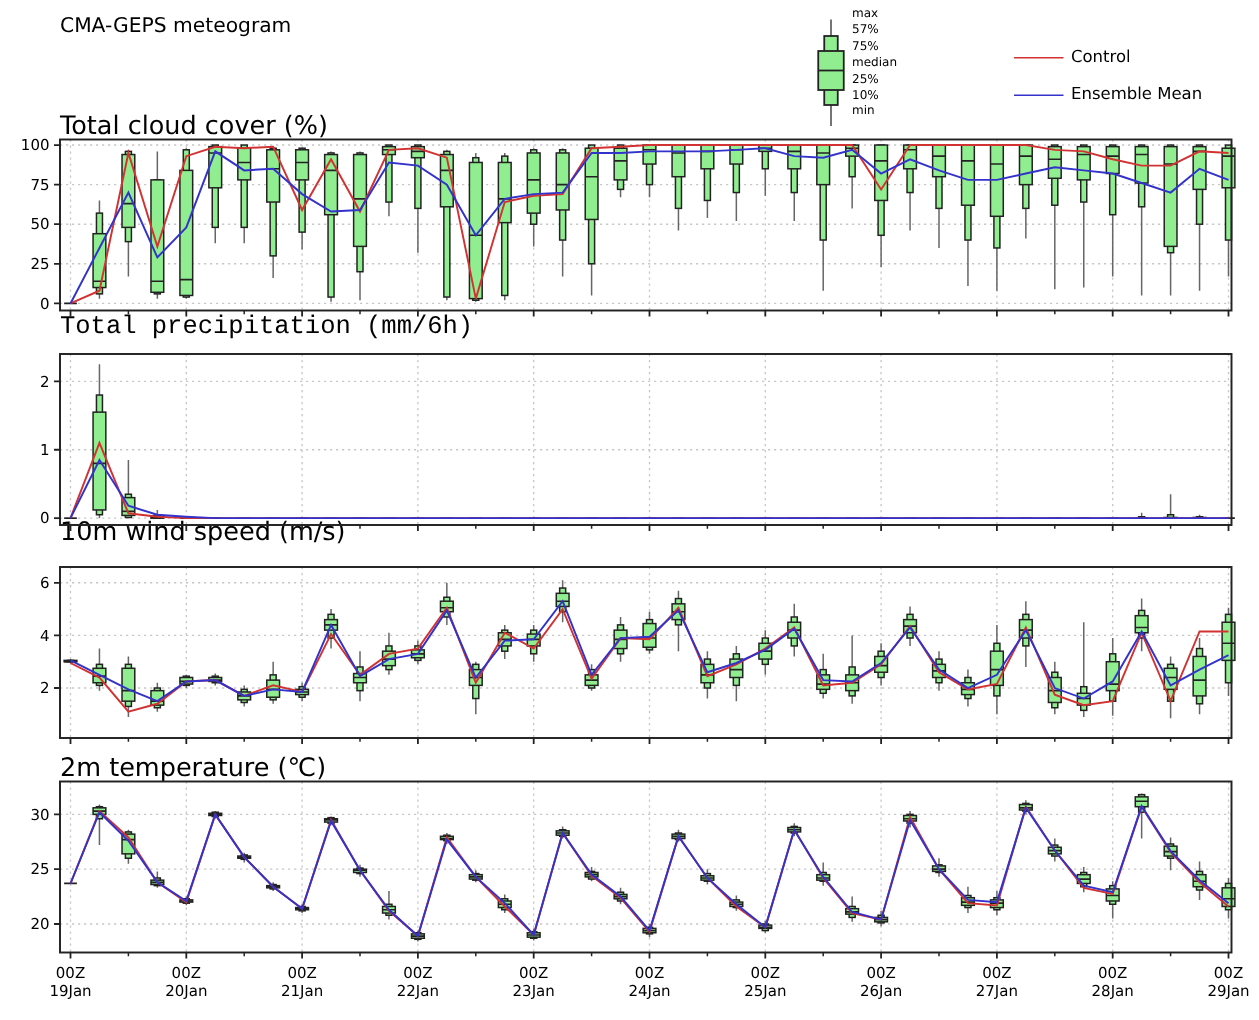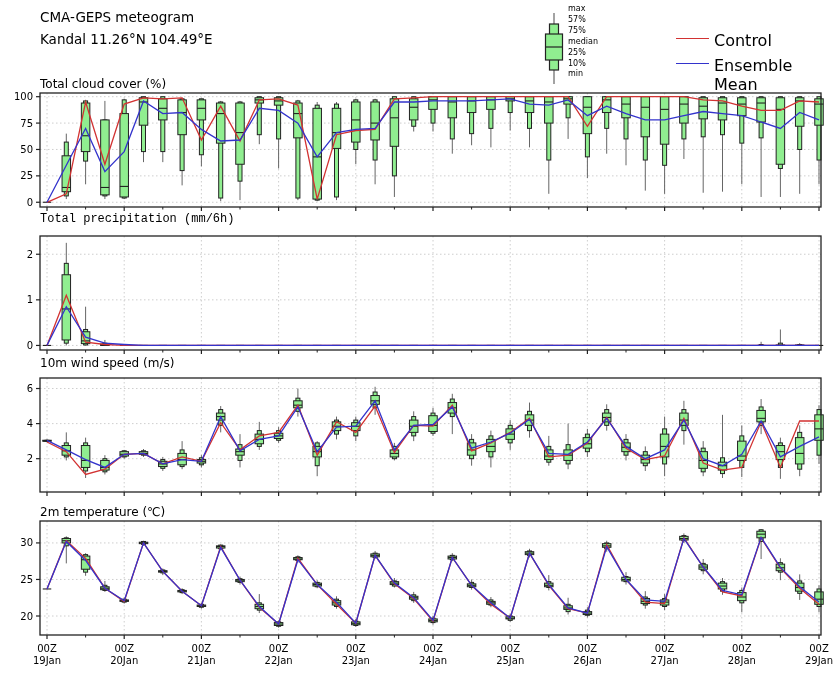--- a/index.html
+++ b/index.html
@@ -1,34 +1,33 @@
 <!DOCTYPE html>
 <html><head>
 <meta charset="utf-8">
 <style>
   html,body{margin:0;padding:0;background:#fff;}
   .fig{position:relative;width:839px;height:680px;background:#fff;
        font-family:"DejaVu Sans","Liberation Sans",sans-serif;color:#000;overflow:hidden;}
   .hdr{position:absolute;left:40px;top:6px;font-size:13.5px;line-height:22px;}
-  .panel-title{position:absolute;left:40px;font-size:12px;height:14px;line-height:14px;}
+  .panel-title{position:absolute;left:40px;font-size:17px;height:14px;line-height:14px;}
   .panel-svg{position:absolute;left:0;}
   .legend-glyph{position:absolute;left:540px;top:8px;}
   .legend-labels{position:absolute;left:568px;top:4px;font-size:8px;line-height:10.9px;}
   .legend-labels div{white-space:nowrap;}
   .lswatch{position:absolute;width:33px;height:0;border-top:1.6px solid #d00;}
-  .llabel{position:absolute;font-size:16px;}
+  .llabel{position:absolute;font-size:11px;}
 </style>
 </head>
 <body>
 
 <div class="fig">
 
   <div class="hdr">
     <div>CMA-GEPS meteogram</div>
-    <div>Kandal 11.26°N 104.49°E</div>
   </div>
 
   <svg class="legend-glyph" width="28" height="80">
     <line x1="14" y1="5" x2="14" y2="76" stroke="#666" stroke-width="1.2"></line>
     <rect x="9.5" y="16" width="9" height="46" fill="#90ee90" stroke="#222" stroke-width="1.2"></rect>
     <rect x="5.5" y="26" width="17" height="26" fill="#90ee90" stroke="#222" stroke-width="1.2"></rect>
     <line x1="5.5" y1="39" x2="22.5" y2="39" stroke="#222" stroke-width="1.2"></line>
   </svg>
   <div class="legend-labels">
     <div>max</div>
@@ -40,21 +39,21 @@
     <div>min</div>
   </div>
 
   <div class="lswatch" id="sw0" style="left: 676px; top: 38px; border-top-color: rgb(210, 50, 50);"></div>
   <div class="llabel" style="left:714px;top:31px;">Control</div>
   <div class="lswatch" id="sw1" style="left: 676px; top: 63px; border-top-color: rgb(51, 51, 204);"></div>
   <div class="llabel" style="left:714px;top:56px;">Ensemble Mean</div>
 
   <div class="panel-title" style="top:77px;">Total cloud cover (%)</div>
   <div class="panel-title" style="top:212px;font-family:Liberation Mono, monospace;">Total precipitation (mm/6h)</div>
-  <div class="panel-title" style="top:356px;">10m wind speed (m/s)</div>
+  <div class="panel-title" style="top:348px;">10m wind speed (m/s)</div>
   <div class="panel-title" style="top:505px;">2m temperature (℃)</div>
 
   <svg class="panel-svg" style="top:85px;" width="839" height="130">
       <line x1="40" x2="821" y1="117.25" y2="117.25" stroke="#c8c8c8" stroke-width="0.9" stroke-dasharray="1.5 2.5"></line>
       <line x1="40" x2="821" y1="90.86111111111111" y2="90.86111111111111" stroke="#c8c8c8" stroke-width="0.9" stroke-dasharray="1.5 2.5"></line>
       <line x1="40" x2="821" y1="64.47222222222223" y2="64.47222222222223" stroke="#c8c8c8" stroke-width="0.9" stroke-dasharray="1.5 2.5"></line>
       <line x1="40" x2="821" y1="38.08333333333333" y2="38.08333333333333" stroke="#c8c8c8" stroke-width="0.9" stroke-dasharray="1.5 2.5"></line>
       <line x1="40" x2="821" y1="11.694444444444443" y2="11.694444444444443" stroke="#c8c8c8" stroke-width="0.9" stroke-dasharray="1.5 2.5"></line>
       <line x1="47" x2="47" y1="8" y2="122" stroke="#c8c8c8" stroke-width="0.9" stroke-dasharray="1.5 2.5"></line>
       <line x1="124.2" x2="124.2" y1="8" y2="122" stroke="#c8c8c8" stroke-width="0.9" stroke-dasharray="1.5 2.5"></line>

